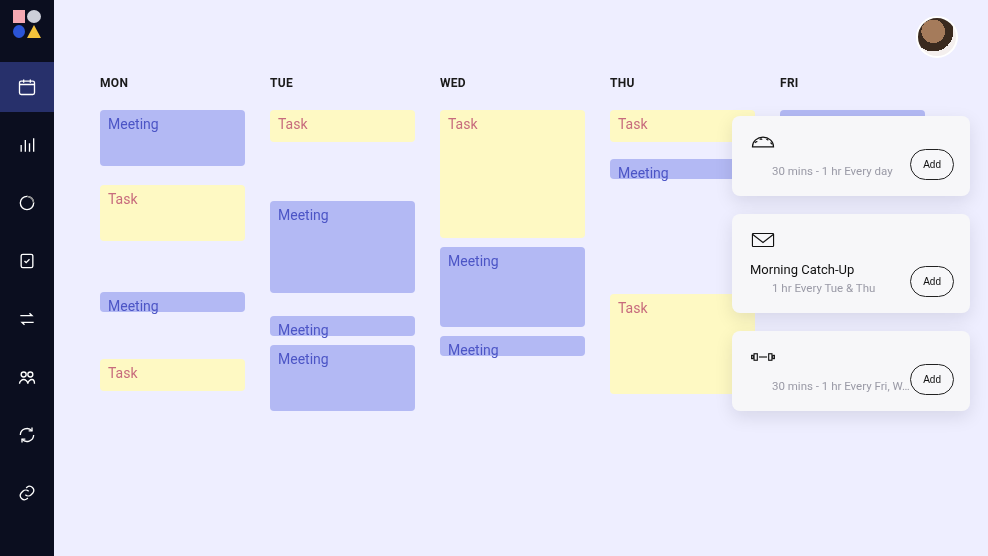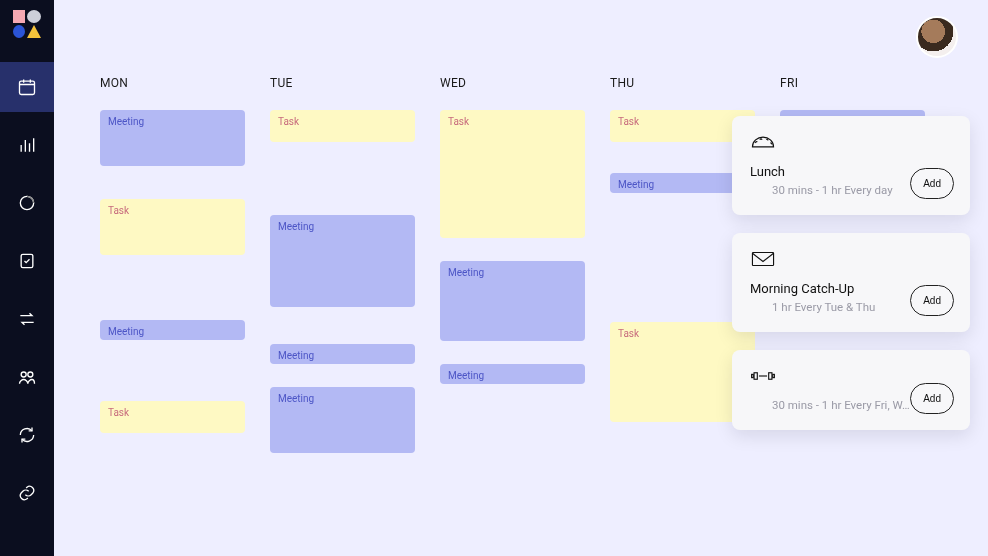--- a/index.html
+++ b/index.html
@@ -63,30 +63,30 @@
   display: flex;
   gap: 25px;
 }
 .col {
   width: 145px;
   display: flex;
   flex-direction: column;
 }
 .col-head {
   font-size: 12px;
-  font-weight: 400;
+  font-weight: 700;
   color: #1a1a1a;
   margin-bottom: 20px;
   letter-spacing: .3px;
 }
 .event {
   border-radius: 4px;
   padding: 6px 8px;
-  font-size: 10px;
-  margin-bottom: 23px;
+  font-size: 14px;
+  margin-bottom: 9px;
 }
 .ev-meeting {
   background: #b3b9f4;
   color: #4c55c6;
 }
 .ev-task {
   background: #fef9c3;
   color: #c76b7d;
 }
 .suggestions {
@@ -235,21 +235,20 @@
 </div>
 
 <div class="suggestions">
   <div class="sug-card">
     <div class="sug-icon">
       <svg viewBox="0 0 32 24">
           <path d="M3 18c0-7 6-12 13-12s13 5 13 12H3z"></path>
           <path d="M6 13c1-1 2-2 3-1M12 9c1-1 2-1 3 0M20 9c1-1 2 0 2 1M25 13c1 0 2 1 2 2"></path>
         </svg>
     </div>
-    <div class="sug-title">Lunch</div>
     <div class="sug-sub">30 mins - 1 hr Every day</div>
     <button class="sug-btn">Add</button>
   </div>
   <div class="sug-card">
     <div class="sug-icon">
       <svg viewBox="0 0 32 24">
           <rect x="3" y="4" width="26" height="16" rx="1"></rect>
           <path d="M3 5l13 10L29 5"></path>
         </svg>
     </div>

